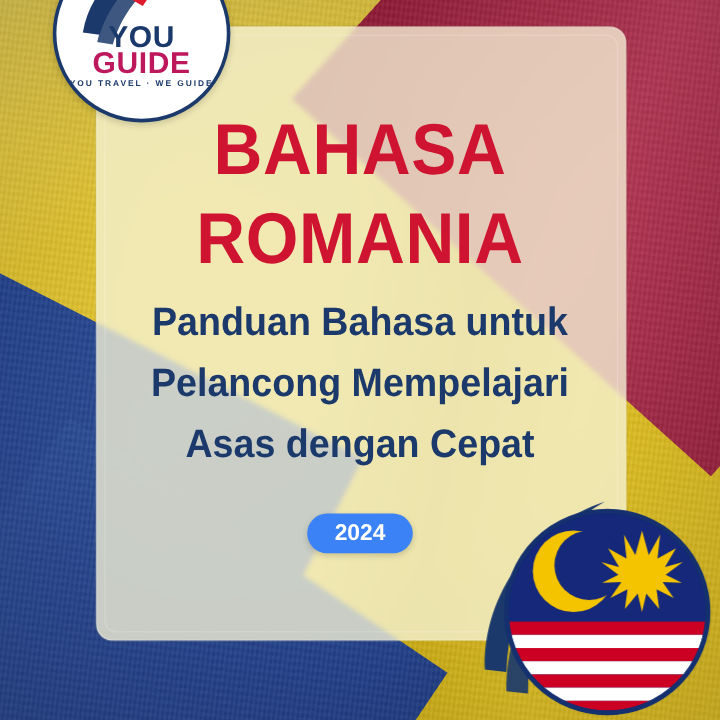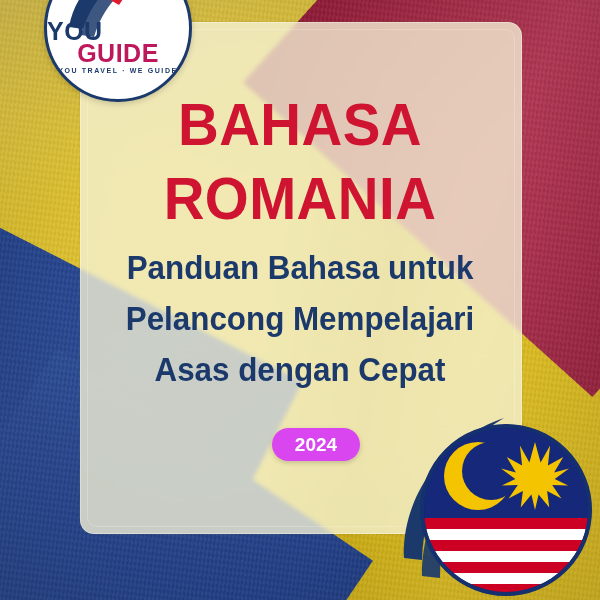--- a/index.html
+++ b/index.html
@@ -135,26 +135,26 @@
     font-size: 33px;
     line-height: 51px;
     font-family: "Liberation Sans Narrow", "Liberation Sans", sans-serif;
     transform: scaleX(0.95);
   }
   .subtitle span { display: block; }
 
   
   .year-badge {
     position: absolute;
-    left: 272px;
+    left: 256px;
     top: 428px;
     width: 88px;
     height: 33px;
     border-radius: 17px;
-    background: #d946ef;
+    background: #3b82f6;
     color: #FFFFFF;
     font-size: 19px;
     font-weight: 700;
     display: flex;
     align-items: center;
     justify-content: center;
     box-shadow: 0 2px 5px rgba(0,0,0,0.18);
   }
 
   
@@ -168,21 +168,21 @@
     background: #FFFFFF;
     border: 3px solid #1B3A6B;
     box-shadow: 0 2px 6px rgba(0,0,0,0.18);
     overflow: hidden;
   }
   .logo-svg { position: absolute; inset: 0; }
   .logo-you {
     position: absolute;
     left: 0; right: 0;
     top: 62px;
-    text-align: left;
+    text-align: center;
     color: #1B3A6B;
     font-weight: 800;
     font-size: 25px;
     letter-spacing: 0.5px;
     line-height: 24px;
   }
   .logo-guide {
     position: absolute;
     left: 0; right: 0;
     top: 84px;

